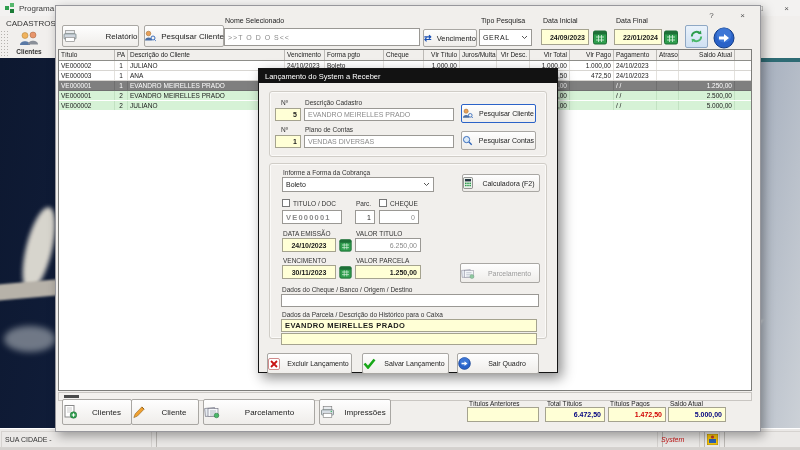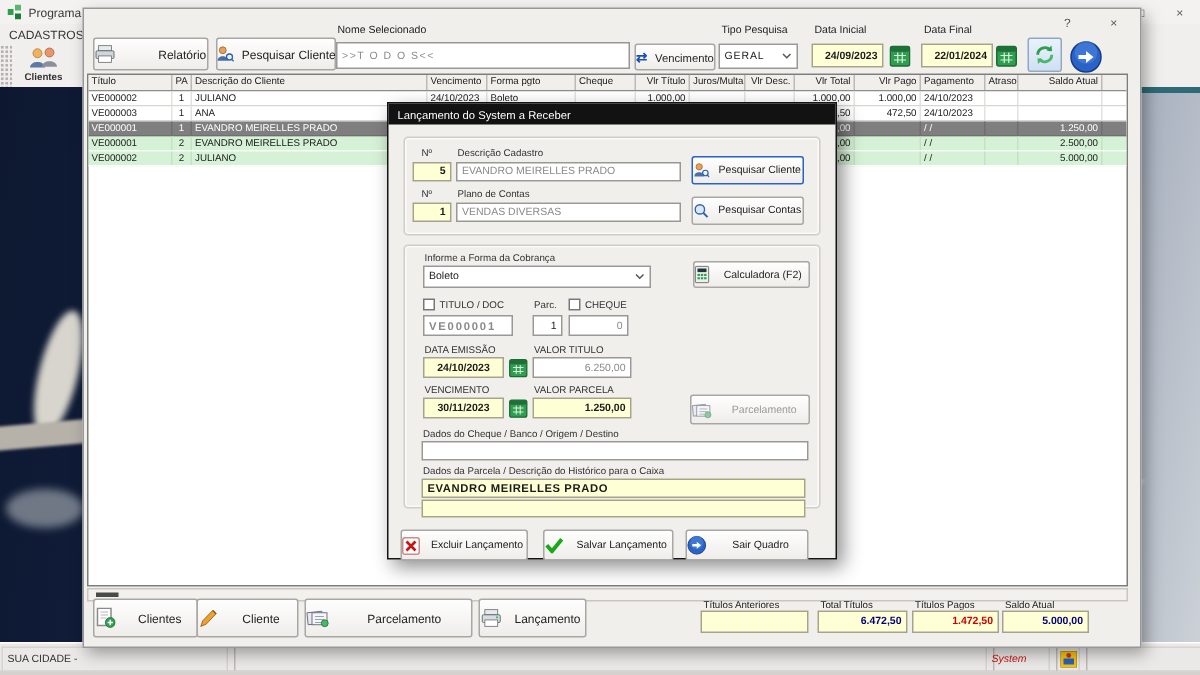--- a/index.html
+++ b/index.html
@@ -346,21 +346,21 @@
     </div>
     <div class="abs btn" style="left:263px;top:393px;width:72px;height:26px;">
       <span class="icon">
         <svg width="15" height="12" viewBox="0 0 16 14">
             <rect x="3" y="0.5" width="10" height="4" fill="#e8ebee" stroke="#777" stroke-width=".7"></rect>
             <rect x="1" y="4.5" width="14" height="6" rx="1" fill="#d7dde4" stroke="#566" stroke-width=".7"></rect>
             <circle cx="12.5" cy="6.5" r=".9" fill="#49b869"></circle>
             <rect x="3" y="8.5" width="10" height="5" fill="#fff" stroke="#777" stroke-width=".7"></rect>
           </svg>
       </span>
-      <span class="cap">Lançamento</span>
+      <span class="cap">Impressões</span>
     </div>
     <div class="abs lbl" style="left:413px;top:394px;font-size:6.5px;">Títulos Anteriores</div>
     <div class="abs yfld right bold navy" style="left:411px;top:401px;width:72px;height:15px;"></div>
     <div class="abs lbl" style="left:491px;top:394px;font-size:6.5px;">Total Títulos</div>
     <div class="abs yfld right bold navy" style="left:489px;top:401px;width:60px;height:15px;">6.472,50</div>
     <div class="abs lbl" style="left:554px;top:394px;font-size:6.5px;">Títulos Pagos</div>
     <div class="abs yfld right bold red" style="left:552px;top:401px;width:58px;height:15px;">1.472,50</div>
     <div class="abs lbl" style="left:614px;top:394px;font-size:6.5px;">Saldo Atual</div>
     <div class="abs yfld right bold navy" style="left:612px;top:401px;width:58px;height:15px;">5.000,00</div>
   </div>

